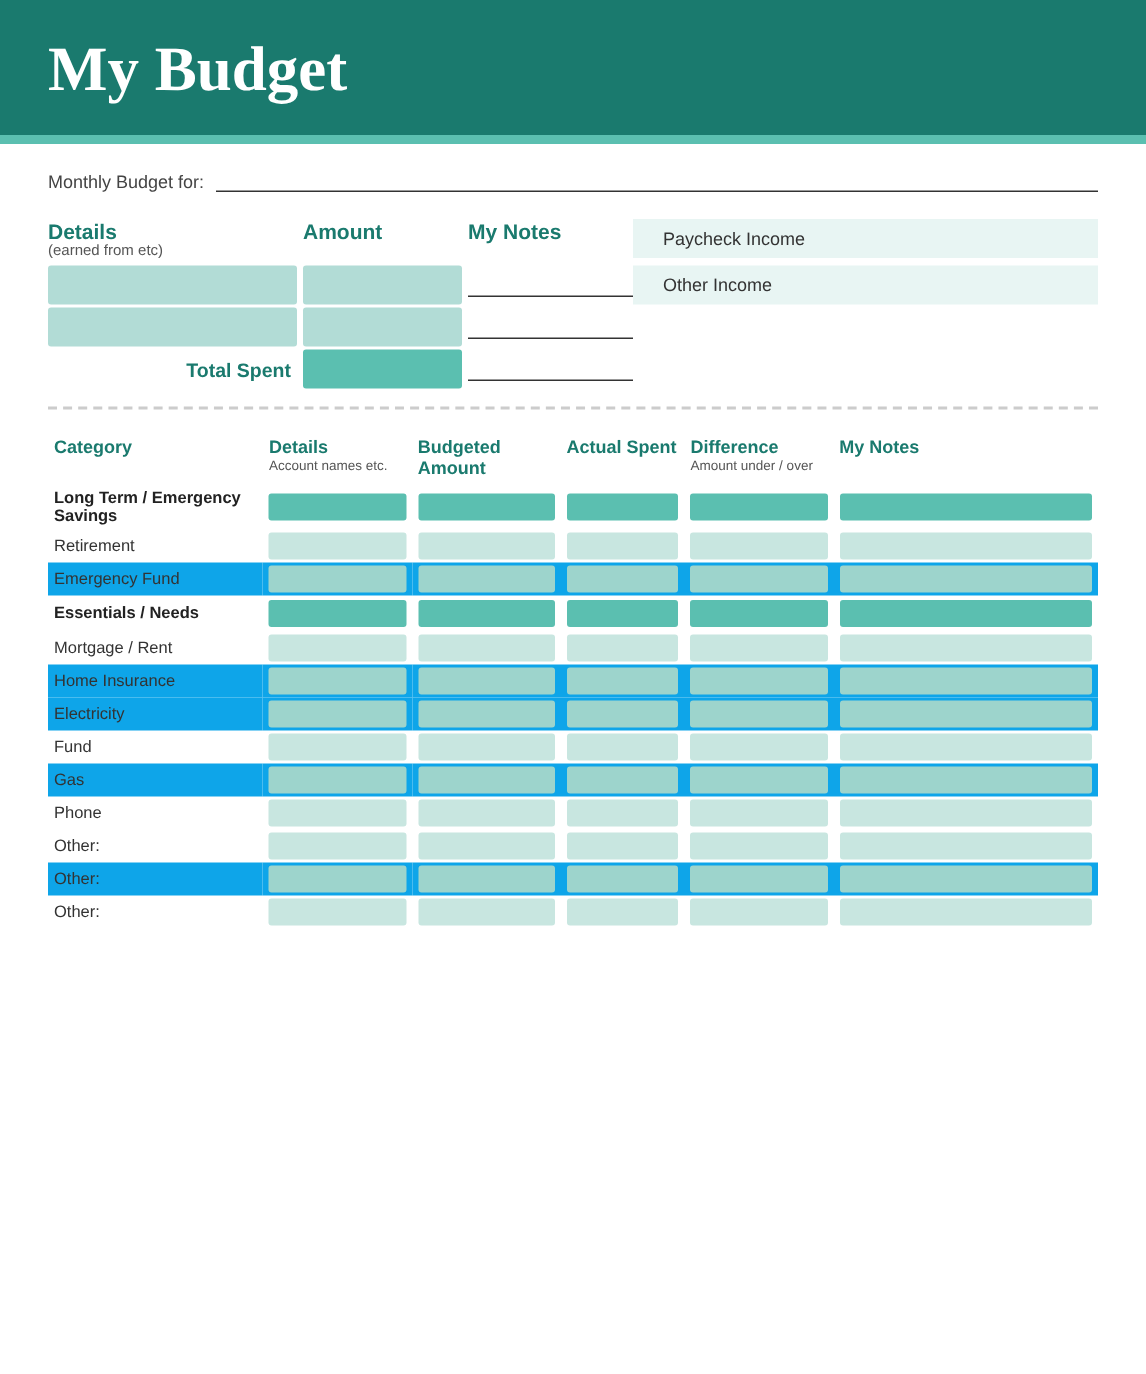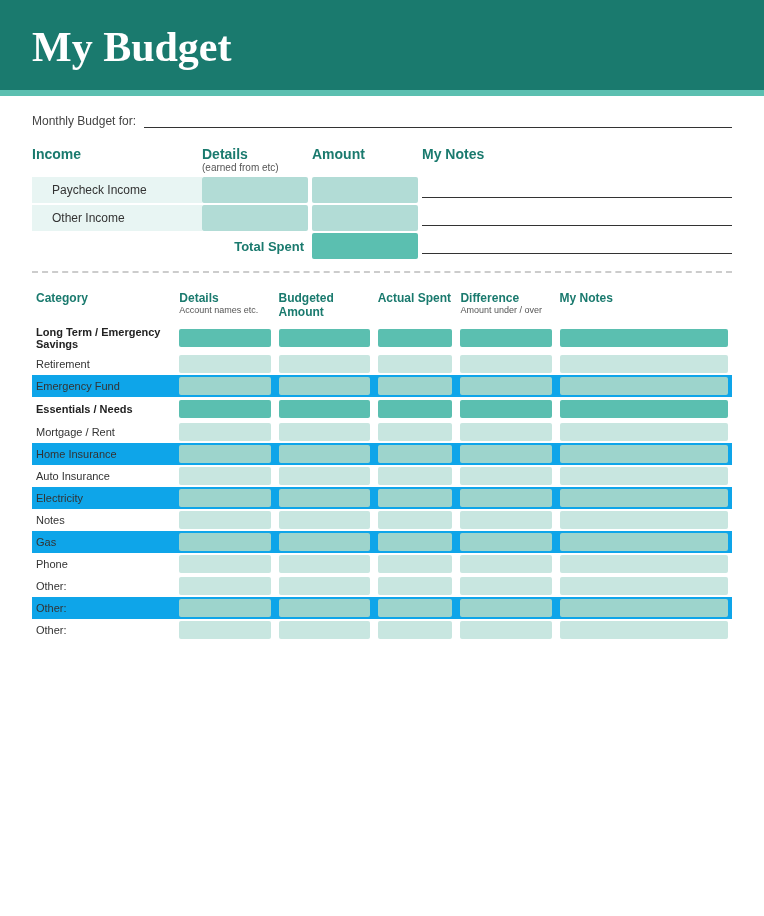--- a/index.html
+++ b/index.html
@@ -205,23 +205,20 @@
 <div class="content">
 
   <div class="monthly-budget-row">
     <label>Monthly Budget for:</label>
     <div class="monthly-budget-line"></div>
   </div>
 
   <div class="income-section">
     <div class="income-grid">
 
-      <div>
-        <div class="col-header">Income</div>
-      </div>
       <div>
         <div class="col-header">Details</div>
         <div class="col-sub">(earned from etc)</div>
       </div>
       <div>
         <div class="col-header">Amount</div>
       </div>
       <div>
         <div class="col-header">My Notes</div>
       </div>
@@ -412,58 +409,40 @@
           <td>
               <div class="cell-box medium"></div>
             </td>
           <td>
               <div class="cell-box medium"></div>
             </td>
           <td>
               <div class="cell-box medium"></div>
             </td>
         </tr>
-        <tr class="row-normal">
-          <td>Auto Insurance</td>
-          <td>
-              <div class="cell-box light"></div>
-            </td>
-          <td>
-              <div class="cell-box light"></div>
-            </td>
-          <td>
-              <div class="cell-box light"></div>
-            </td>
-          <td>
-              <div class="cell-box light"></div>
-            </td>
-          <td>
-              <div class="cell-box light"></div>
-            </td>
-        </tr>
         <tr class="row-normal row-alt">
           <td>Electricity</td>
           <td>
               <div class="cell-box medium"></div>
             </td>
           <td>
               <div class="cell-box medium"></div>
             </td>
           <td>
               <div class="cell-box medium"></div>
             </td>
           <td>
               <div class="cell-box medium"></div>
             </td>
           <td>
               <div class="cell-box medium"></div>
             </td>
         </tr>
         <tr class="row-normal">
-          <td>Notes</td>
+          <td>Fund</td>
           <td>
               <div class="cell-box light"></div>
             </td>
           <td>
               <div class="cell-box light"></div>
             </td>
           <td>
               <div class="cell-box light"></div>
             </td>
           <td>

